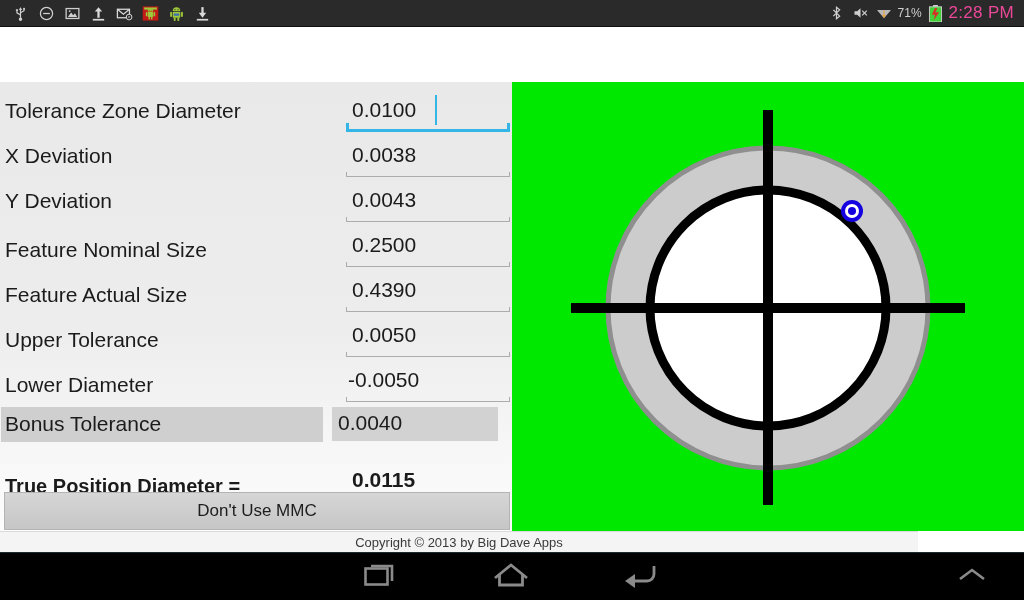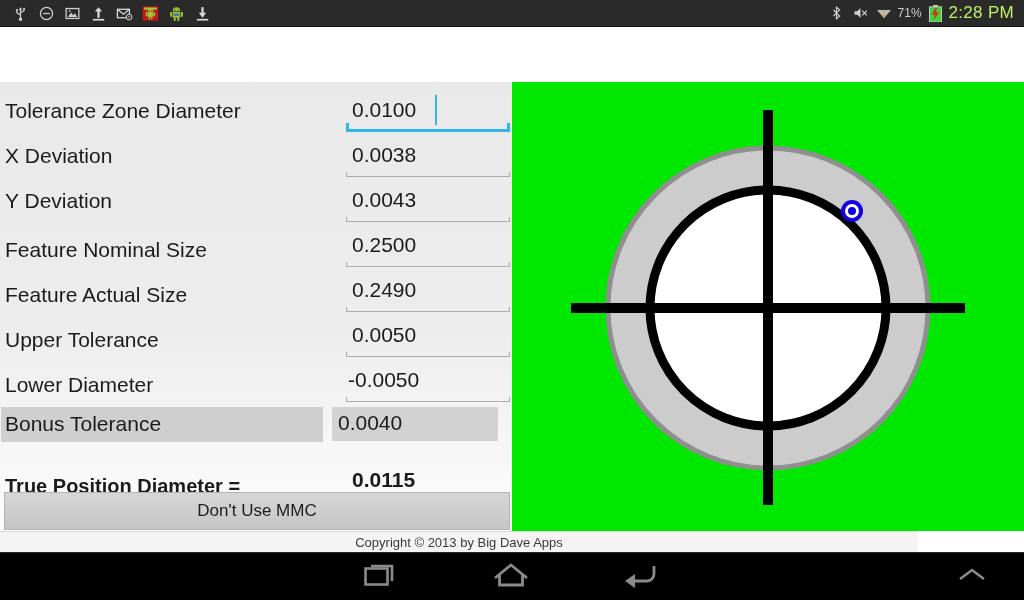--- a/index.html
+++ b/index.html
@@ -15,21 +15,21 @@
     position:absolute;left:0;top:0;width:1024px;height:26px;
     background:#2a2a2a;
     border-bottom:1px solid #111;
     display:flex;align-items:center;
   }
   .sb-left{display:flex;align-items:center;gap:9px;padding-left:12px;}
   .sb-right{margin-left:auto;display:flex;align-items:center;gap:6px;padding-right:10px;}
   .sb-ico{width:17px;height:17px;display:block;}
   .sb-ico svg{display:block;}
   .sb-battpct{color:#cfcfcf;font-size:12px;letter-spacing:0;}
-  .sb-time{color:#bef264;font-size:17px;letter-spacing:.3px;}
+  .sb-time{color:#ec4899;font-size:17px;letter-spacing:.3px;}
   .battbox{width:15px;height:17px;position:relative;}
 
   
   .actionbar{
     position:absolute;left:0;top:26px;width:1024px;height:56px;
     background:#262626;
     display:flex;align-items:center;
     border-bottom:1px solid #0d0d0d;
   }
   .app-logo{width:52px;height:52px;margin-left:10px;flex:none;}
@@ -278,21 +278,21 @@
         <span class="lbl" style="top:4px;">Feature Nominal Size</span>
         <div class="field" style="top:0;">
           <span class="val">0.2500</span>
           <span class="ul"></span>
         </div>
       </div>
 
       <div class="row" style="top:192px;">
         <span class="lbl" style="top:4px;">Feature Actual Size</span>
         <div class="field" style="top:0;">
-          <span class="val">0.2490</span>
+          <span class="val">0.4390</span>
           <span class="ul"></span>
         </div>
       </div>
 
       <div class="row" style="top:237px;">
         <span class="lbl" style="top:4px;">Upper Tolerance</span>
         <div class="field" style="top:0;">
           <span class="val">0.0050</span>
           <span class="ul"></span>
         </div>

